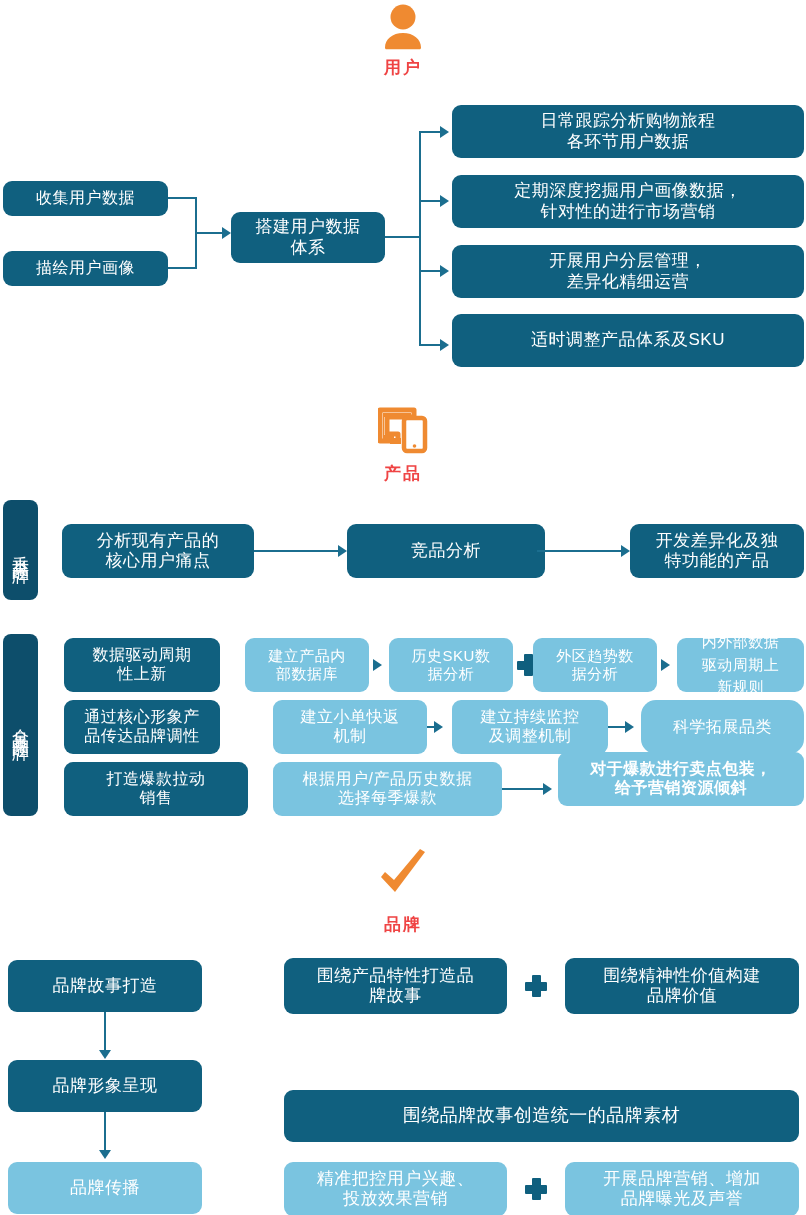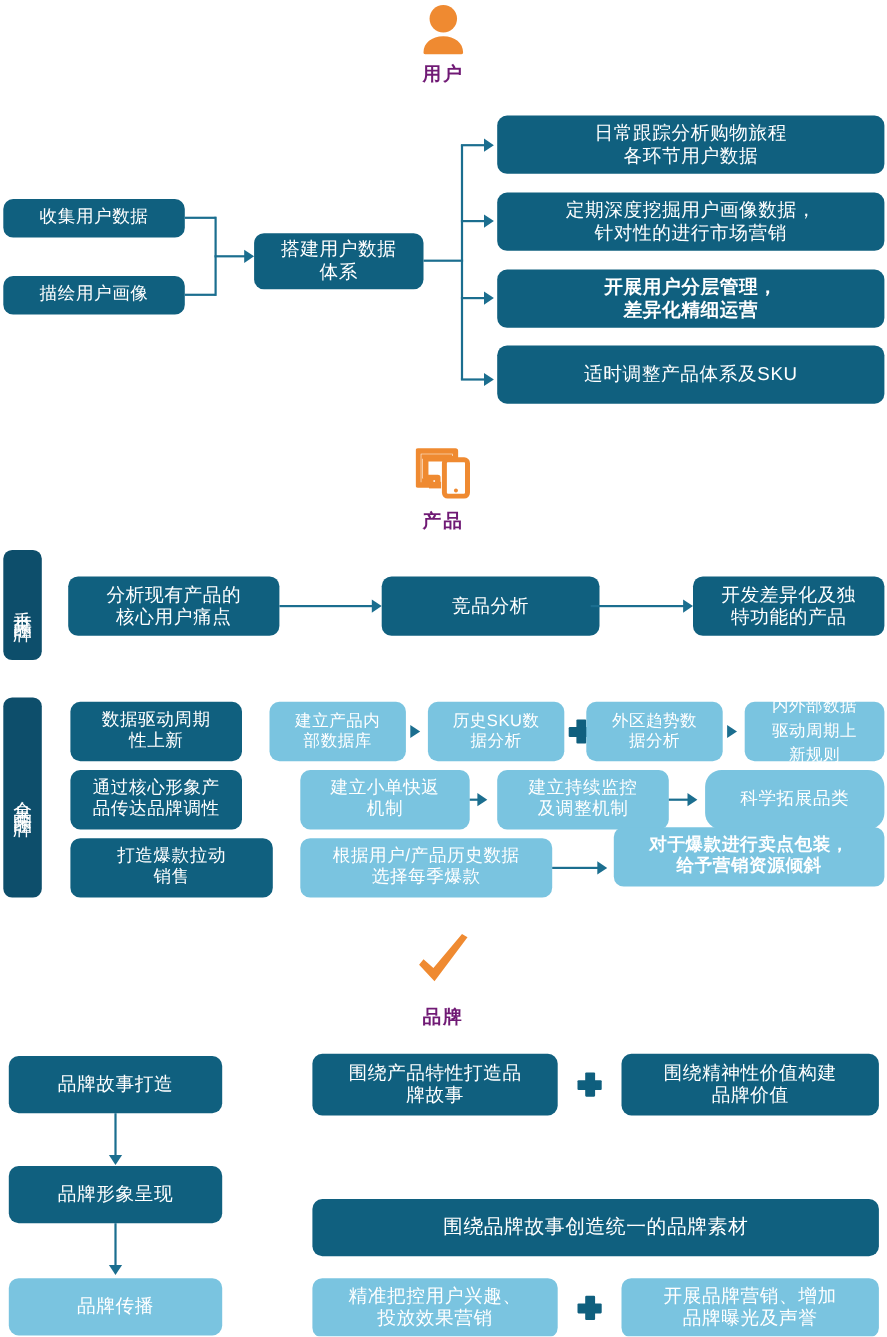--- a/index.html
+++ b/index.html
@@ -64,21 +64,21 @@
   }
   
   .plus{position:absolute;}
   .plus i{position:absolute;background:#0f5f7e;display:block;}
   .plus i.h{left:0;top:7px;width:22px;height:9px;border-radius:1px;}
   .plus i.v{left:7px;top:0;width:9px;height:22px;border-radius:1px;}
   
   .sect-icon{position:absolute;}
   .sect-cap{
     position:absolute;
-    color:#701a75;
+    color:#ef4444;
     font-weight:bold;
     text-align:center;
     letter-spacing:2px;
   }
   .overflowbox{overflow:visible;}
 </style>
 </head>
 <body>
 
 <div id="canvas">
@@ -112,21 +112,21 @@
   <div class="arrow-r" style="left:440px;top:195px;"></div>
   <div class="hline" style="left:419px;top:270px;width:24px;"></div>
   <div class="arrow-r" style="left:440px;top:265px;"></div>
   <div class="hline" style="left:419px;top:344px;width:24px;"></div>
   <div class="arrow-r" style="left:440px;top:339px;"></div>
 
   <div class="node dark" style="left:452px;top:105px;width:352px;height:53px;font-size:17px;">日常跟踪分析购物旅程
 各环节用户数据</div>
   <div class="node dark" style="left:452px;top:175px;width:352px;height:53px;font-size:17px;">定期深度挖掘用户画像数据，
 针对性的进行市场营销</div>
-  <div class="node dark" style="left:452px;top:245px;width:352px;height:53px;font-size:17px;font-weight:bold;">开展用户分层管理，
+  <div class="node dark" style="left:452px;top:245px;width:352px;height:53px;font-size:17px;">开展用户分层管理，
 差异化精细运营</div>
   <div class="node dark" style="left:452px;top:314px;width:352px;height:53px;font-size:17px;">适时调整产品体系及SKU</div>
 
   <div class="sect-icon" style="left:378px;top:407px;width:50px;height:48px;">
     <svg width="50" height="48" viewBox="0 0 50 48" aria-hidden="true">
       <path d="M2 3h34v7H9v17h11v7H2z" fill="none" stroke="#ef8a31" stroke-width="5" stroke-linejoin="round"></path>
       <path d="M5 6h28v4H6v18h10v4H5z" fill="#ef8a31"></path>
       <rect x="12" y="31" width="11" height="6" fill="#ef8a31"></rect>
       <rect x="26" y="11" width="21" height="33" rx="3" fill="none" stroke="#ef8a31" stroke-width="4.5"></rect>
       <circle cx="36.5" cy="39" r="1.8" fill="#ef8a31"></circle>

